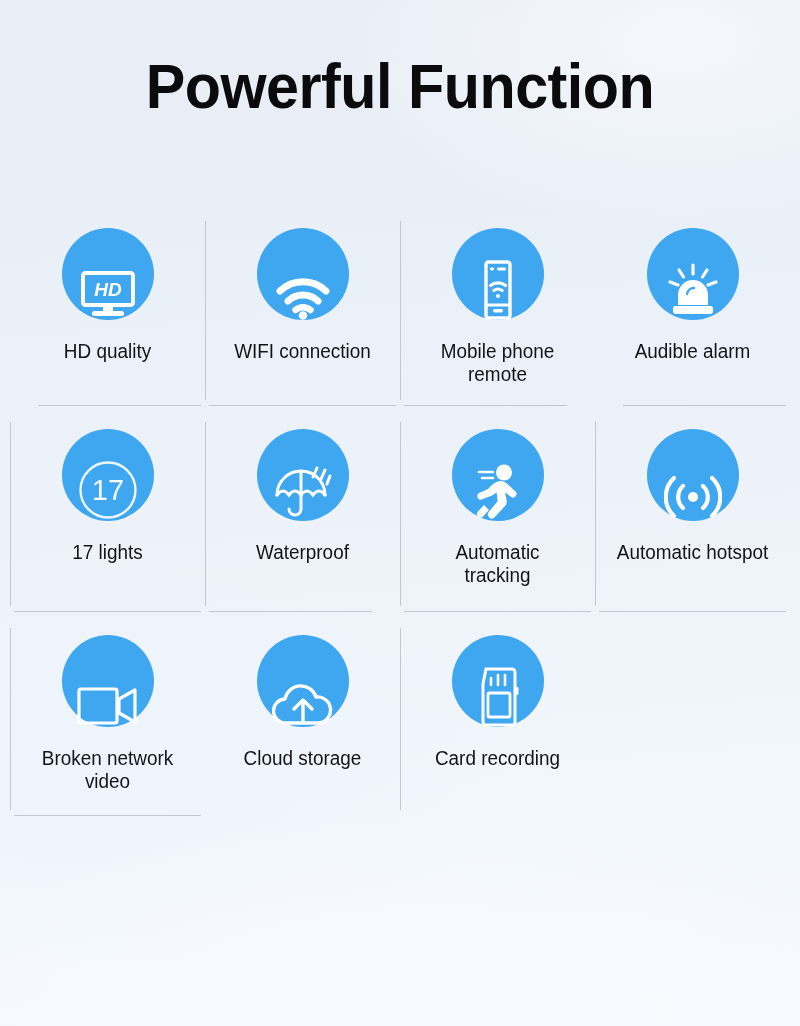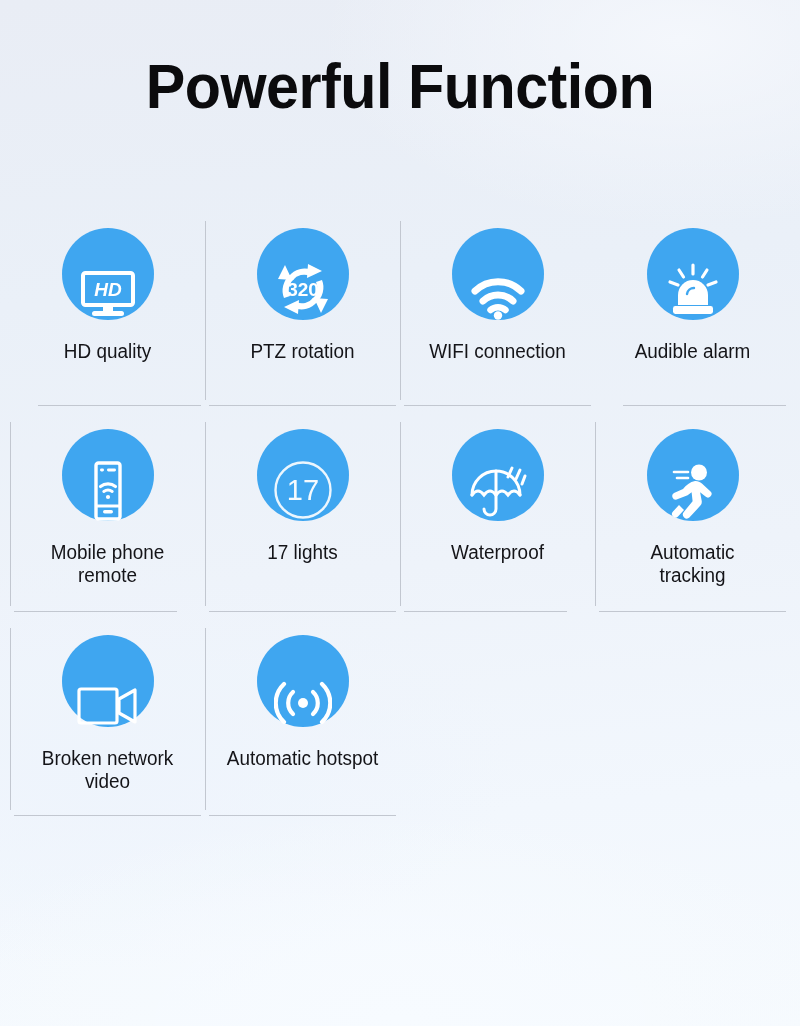--- a/index.html
+++ b/index.html
@@ -117,73 +117,33 @@
         <svg width="58" height="50" viewBox="0 0 58 50">
           <rect x="4" y="3" width="50" height="32" rx="2.5" fill="none" stroke="#fff" stroke-width="4"></rect>
           <rect x="13" y="41" width="32" height="5" rx="2.5" fill="#fff"></rect>
           <rect x="24" y="36" width="10" height="6" fill="#fff"></rect>
           <text x="29" y="26" text-anchor="middle" font-family="Liberation Sans, sans-serif" font-size="19" font-weight="700" font-style="italic" fill="#fff">HD</text>
         </svg>
       </div>
       <div class="label">HD quality</div>
     </div>
 
-    <div class="cell vdiv hdiv">
-      <div class="badge">
-        <svg width="62" height="62" viewBox="0 0 62 62">
-          <g fill="#fff">
-
-            <path d="M17 18 A20 20 0 0 1 40 12 L38 18 A14 14 0 0 0 21 22 Z"></path>
-            <path d="M36 6 L50 13 L35 20 Z"></path>
-
-            <path d="M50 22 A20 20 0 0 1 44 45 L40 41 A14 14 0 0 0 44 24 Z"></path>
-            <path d="M56 41 L49 55 L42 40 Z"></path>
-
-            <path d="M45 44 A20 20 0 0 1 22 50 L24 44 A14 14 0 0 0 41 40 Z"></path>
-            <path d="M26 56 L12 49 L27 42 Z"></path>
-
-            <path d="M12 40 A20 20 0 0 1 18 17 L22 21 A14 14 0 0 0 18 38 Z"></path>
-            <path d="M6 21 L13 7 L20 22 Z"></path>
-          </g>
-          <text x="31" y="38" text-anchor="middle" font-family="Liberation Sans, sans-serif" font-size="19" font-weight="700" fill="#fff">320</text>
-        </svg>
-      </div>
-      <div class="label">PTZ rotation</div>
-    </div>
 
     <div class="cell vdiv hdiv">
       <div class="badge">
         <svg width="56" height="44" viewBox="0 0 56 44">
           <g fill="none" stroke="#fff" stroke-linecap="round">
             <path d="M5 15 A33 33 0 0 1 51 15" stroke-width="7"></path>
             <path d="M13 25 A22 22 0 0 1 43 25" stroke-width="7"></path>
             <path d="M20.5 34 A11.5 11.5 0 0 1 35.5 34" stroke-width="6.5"></path>
           </g>
           <circle cx="28" cy="39.5" r="4.2" fill="#fff"></circle>
         </svg>
       </div>
       <div class="label">WIFI connection</div>
-    </div>
-
-    <div class="cell hdiv edge-l">
-      <div class="badge">
-        <svg width="58" height="58" viewBox="0 0 58 58">
-          <g stroke="#fff" stroke-width="3.2" stroke-linecap="round">
-            <line x1="29" y1="3" x2="29" y2="12"></line>
-            <line x1="15" y1="8" x2="19.5" y2="15"></line>
-            <line x1="43" y1="8" x2="38.5" y2="15"></line>
-            <line x1="6" y1="20" x2="14" y2="23"></line>
-            <line x1="52" y1="20" x2="44" y2="23"></line>
-          </g>
-          <path d="M14 43 V33 a15 15 0 0 1 30 0 v10 z" fill="#fff"></path>
-          <rect x="9" y="44" width="40" height="8" rx="2.4" fill="#fff"></rect>
-          <path d="M23 32 a7 7 0 0 1 7 -6" fill="none" stroke="#3fa6f0" stroke-width="2.4" stroke-linecap="round"></path>
-        </svg>
-      </div>
-      <div class="label">Audible alarm</div>
     </div>
 
     <div class="cell vdiv hdiv edge-r">
       <div class="badge">
         <svg width="44" height="60" viewBox="0 0 44 60">
           <rect x="10" y="2" width="24" height="56" rx="2.5" fill="none" stroke="#fff" stroke-width="3.4"></rect>
           <rect x="14" y="7.5" width="4" height="3" rx="1.4" fill="#fff"></rect>
           <rect x="21" y="7.5" width="9" height="3" rx="1.4" fill="#fff"></rect>
           <line x1="10" y1="45" x2="34" y2="45" stroke="#fff" stroke-width="3"></line>
           <rect x="17" y="49" width="10" height="3.4" rx="1.7" fill="#fff"></rect>
@@ -191,20 +151,38 @@
             <path d="M14.5 25.5 A12 12 0 0 1 29.5 25.5" stroke-width="3.1"></path>
             <path d="M17.8 30.5 A7.5 7.5 0 0 1 26.2 30.5" stroke-width="3"></path>
           </g>
           <circle cx="22" cy="36" r="2.1" fill="#fff"></circle>
         </svg>
       </div>
       <div class="label">Mobile phone
 remote</div>
     </div>
 
+    <div class="cell hdiv edge-l">
+      <div class="badge">
+        <svg width="58" height="58" viewBox="0 0 58 58">
+          <g stroke="#fff" stroke-width="3.2" stroke-linecap="round">
+            <line x1="29" y1="3" x2="29" y2="12"></line>
+            <line x1="15" y1="8" x2="19.5" y2="15"></line>
+            <line x1="43" y1="8" x2="38.5" y2="15"></line>
+            <line x1="6" y1="20" x2="14" y2="23"></line>
+            <line x1="52" y1="20" x2="44" y2="23"></line>
+          </g>
+          <path d="M14 43 V33 a15 15 0 0 1 30 0 v10 z" fill="#fff"></path>
+          <rect x="9" y="44" width="40" height="8" rx="2.4" fill="#fff"></rect>
+          <path d="M23 32 a7 7 0 0 1 7 -6" fill="none" stroke="#3fa6f0" stroke-width="2.4" stroke-linecap="round"></path>
+        </svg>
+      </div>
+      <div class="label">Audible alarm</div>
+    </div>
+
     <div class="cell vdiv hdiv">
       <div class="badge">
         <svg width="62" height="62" viewBox="0 0 62 62">
           <circle cx="31" cy="31" r="27.5" fill="none" stroke="#fff" stroke-width="2.4" opacity="0.9"></circle>
           <text x="31" y="41" text-anchor="middle" font-family="Liberation Sans, sans-serif" font-size="29" fill="#fff" opacity="0.95">17</text>
         </svg>
       </div>
       <div class="label">17 lights</div>
     </div>
 
@@ -239,43 +217,67 @@
           </g>
         </svg>
       </div>
       <div class="label">Automatic
 tracking</div>
     </div>
 
 
     <div class="cell vdiv hdiv">
       <div class="badge">
-        <svg width="62" height="42" viewBox="0 0 62 42">
-          <rect x="2" y="4" width="38" height="34" rx="2" fill="none" stroke="#fff" stroke-width="3.2"></rect>
-          <path d="M42 14 L58 5 V37 L42 28 Z" fill="none" stroke="#fff" stroke-width="3.2" stroke-linejoin="round"></path>
-        </svg>
-      </div>
-      <div class="label">Broken network
-video</div>
-    </div>
-
-    <div class="cell vdiv hdiv">
-      <div class="badge">
         <svg width="58" height="48" viewBox="0 0 58 48">
           <circle cx="29" cy="24" r="5" fill="#fff"></circle>
           <g fill="none" stroke="#fff" stroke-width="4.2" stroke-linecap="round">
             <path d="M19 13 A15 15 0 0 0 19 35"></path>
             <path d="M39 13 A15 15 0 0 1 39 35"></path>
             <path d="M10 5 A26 26 0 0 0 10 43"></path>
             <path d="M48 5 A26 26 0 0 1 48 43"></path>
           </g>
         </svg>
       </div>
       <div class="label">Automatic hotspot</div>
     </div>
 
-
-
-
+    <div class="cell vdiv hdiv">
+      <div class="badge">
+        <svg width="62" height="42" viewBox="0 0 62 42">
+          <rect x="2" y="4" width="38" height="34" rx="2" fill="none" stroke="#fff" stroke-width="3.2"></rect>
+          <path d="M42 14 L58 5 V37 L42 28 Z" fill="none" stroke="#fff" stroke-width="3.2" stroke-linejoin="round"></path>
+        </svg>
+      </div>
+      <div class="label">Broken network
+video</div>
+    </div>
+
+
+    <div class="cell">
+      <div class="badge">
+        <svg width="62" height="48" viewBox="0 0 62 48">
+          <path d="M14 44 a12 12 0 0 1 -1 -24 a16 16 0 0 1 31 -2 a11 11 0 0 1 3 26 z" fill="none" stroke="#fff" stroke-width="3.4" stroke-linejoin="round"></path>
+          <path d="M31 42 V22 M22 30 L31 21 L40 30" fill="none" stroke="#fff" stroke-width="3.4" stroke-linecap="round" stroke-linejoin="round"></path>
+        </svg>
+      </div>
+      <div class="label">Cloud storage</div>
+    </div>
+
+
+    <div class="cell vdiv">
+      <div class="badge">
+        <svg width="48" height="60" viewBox="0 0 48 60">
+          <path d="M12 2 H38 a3 3 0 0 1 3 3 V55 a3 3 0 0 1 -3 3 H12 a3 3 0 0 1 -3 -3 V17 z" fill="none" stroke="#fff" stroke-width="3"></path>
+          <rect x="41" y="20" width="3.5" height="8" rx="1.4" fill="#fff"></rect>
+          <g fill="none" stroke="#fff" stroke-width="2.6" stroke-linecap="round">
+            <line x1="17" y1="11" x2="17" y2="18"></line>
+            <line x1="24" y1="8" x2="24" y2="18"></line>
+            <line x1="31" y1="8" x2="31" y2="18"></line>
+          </g>
+          <rect x="14" y="26" width="22" height="24" rx="1.5" fill="none" stroke="#fff" stroke-width="2.8"></rect>
+        </svg>
+      </div>
+      <div class="label">Card recording</div>
+    </div>
 
 
   </div>
 </div>
 
 </body></html>

